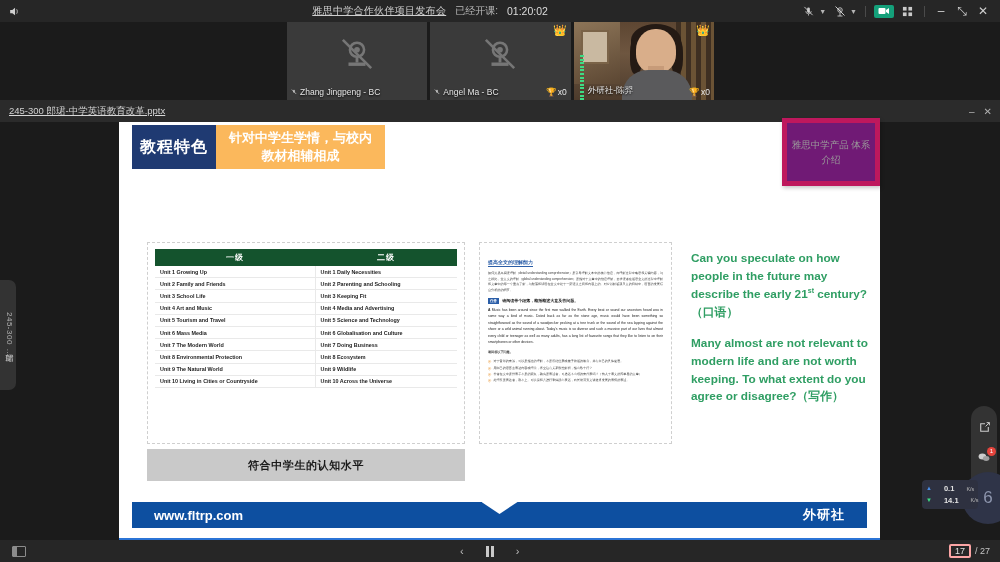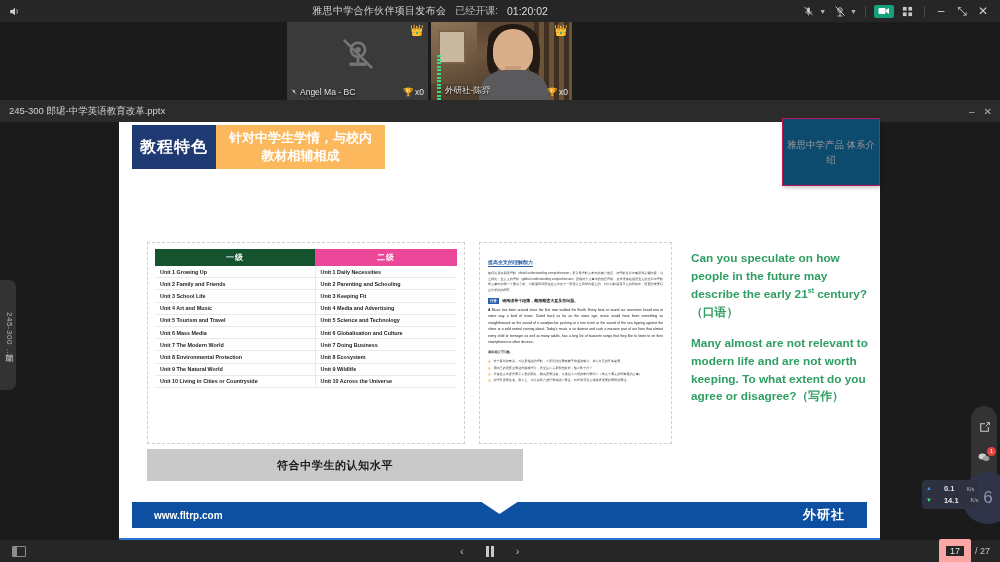--- a/index.html
+++ b/index.html
@@ -11,21 +11,21 @@
     position:relative;
   }
 
   
   .titlebar{
     position:absolute; left:0; top:0; width:1000px; height:22px;
     background:#262626; display:flex; align-items:center;
   }
   .tb-left{ width:60px; display:flex; align-items:center; padding-left:8px; }
   .tb-center{ flex:1; display:flex; align-items:center; justify-content:center; gap:9px; }
-  .tb-title{ font-size:10px; color:#cfcfcf; letter-spacing:.3px; }
+  .tb-title{ font-size:10px; color:#cfcfcf; letter-spacing:.3px;text-decoration:underline; }
   .tb-timer-label{ font-size:10px; color:#b9b9b9; }
   .tb-timer{ font-size:10.5px; color:#dcdcdc; }
   .tb-right{ display:flex; align-items:center; gap:5px; padding-right:9px; }
   .tb-btn{ width:17px; height:17px; display:flex; align-items:center; justify-content:center;
            color:#c9c9c9; font-size:11px; }
   .tb-sep{ width:1px; height:11px; background:#4a4a4a; margin:0 3px; }
   .chev{ font-size:7px; color:#b5b5b5; margin-left:-3px; }
   .green-cam{ width:20px; height:13px; background:#14a07a; border-radius:2px;
               display:flex; align-items:center; justify-content:center; }
   .win-btn{ color:#cfcfcf; font-size:12px; width:16px; text-align:center; }
@@ -68,21 +68,21 @@
   .photo .hair3{ position:absolute; left:97px; top:16px; width:12px; height:36px;
       background:#241a14; border-radius:40%; }
   .photo .body{ position:absolute; left:48px; top:48px; width:70px; height:32px;
       background:#5a5a5c; border-radius:26px 26px 0 0; }
   .photo .neck{ position:absolute; left:74px; top:44px; width:16px; height:12px;
       background:#c79b79; }
 
   
   .tabbar{
     position:absolute; left:0; top:100px; width:1000px; height:22px;
-    background:#2b2b2b; display:flex; align-items:center;
+    background:#2b2b2b; display:flex; align-items:center;text-decoration:underline;
   }
   .file-tab{ font-size:9.5px; color:#d2d2d2; padding-left:9px; }
   .tabbar-right{ position:absolute; right:8px; display:flex; gap:9px; align-items:center; }
   .tabbar-right div{ font-size:10px; color:#b0b0b0; }
 
   
   .stage{
     position:absolute; left:0; top:122px; width:1000px; height:418px;
     background:#1b1b1b;
   }
@@ -111,49 +111,49 @@
     letter-spacing:1px;
   }
   .hdr-orange{
     background:#fbb85c; color:#fff; font-size:13px; font-weight:bold;
     display:flex; align-items:center; justify-content:center;
     padding:0 13px; text-align:center; line-height:1.35; width:169px;
   }
 
   .note-box{
     position:absolute; right:0px; top:-4px; width:98px; height:68px;
-    background:#0c4a6e; border:1px solid #be185d; box-shadow:1px 2px 4px rgba(0,0,0,.22);
+    background:#701a75; border:5px solid #be185d; box-shadow:1px 2px 4px rgba(0,0,0,.22);
     display:flex; align-items:center; justify-content:center; text-align:center;
     font-size:9.5px; color:#9a9a9a; line-height:1.6;
   }
 
   
   .card-left{
     position:absolute; left:28px; top:120px; width:318px; height:202px;
     border:1px dashed #cfcfcf; background:#fff; padding:6px 7px;
   }
   table.units{ width:100%; border-collapse:collapse; }
   table.units th{
     color:#fff; font-size:8px; font-weight:bold; padding:3px 0; text-align:center;
     letter-spacing:1px;
   }
   th.lv1{ background:#14532d; }
-  th.lv2{ background:#ec4899; }
+  th.lv2{ background:#14532d; }
   table.units td{
     font-size:5.4px; font-weight:bold; color:#1c1c1c; padding:2.6px 5px;
     border-bottom:1px solid #e9e9e9; white-space:nowrap;
   }
   table.units td:first-child{ border-right:1px solid #e9e9e9; width:53%; }
 
   .cap{
     position:absolute; height:32px; background:#c9c9c9;
     display:flex; align-items:center; justify-content:center;
     font-size:11px; font-weight:bold; color:#1b1b1b; letter-spacing:.6px;
   }
-  .cap.l{ left:28px; top:327px; width:376px; }
+  .cap.l{ left:28px; top:327px; width:318px; }
   .cap.r{ left:360px; top:327px; width:355px; }
 
   
   .card-right{
     position:absolute; left:360px; top:120px; width:193px; height:202px;
     border:1px dashed #cfcfcf; background:#fff; padding:7px 8px; overflow:hidden;
   }
   .doc-h{ font-size:5px; font-weight:bold; color:#2b5ea8; margin-bottom:4px;
           border-bottom:1px solid #2b5ea8; display:inline-block; padding-bottom:1px; }
   .doc-p{ font-size:3.1px; color:#3a3a3a; line-height:1.85; text-align:justify;
@@ -174,21 +174,21 @@
     font-size:11.8px; line-height:1.52; color:#2f9e63; font-weight:600;
   }
   .annot p{ margin-bottom:13px; }
   .annot sup{ font-size:7px; vertical-align:super; }
 
   
   .slide-foot{
     position:absolute; left:13px; bottom:12px; width:735px; height:26px;
     background:#0d4fa0; display:flex; align-items:center;
   }
-  .slide-foot .url{ font-size:10px; color:#fff; font-weight:bold; padding-left:22px; }
+  .slide-foot .url{ font-size:13px; color:#fff; font-weight:bold; padding-left:22px; }
   .slide-foot .brand{ position:absolute; right:22px; font-size:13px; color:#fff;
                       font-weight:bold; letter-spacing:1px; }
   .notch{
     position:absolute; left:50%; top:0; transform:translateX(-50%);
     width:36px; height:12px; background:#fff;
     clip-path:polygon(0 0,100% 0,50% 100%);
   }
 
   
   .rtools{
@@ -226,21 +226,21 @@
     position:absolute; left:0; bottom:0; width:1000px; height:22px;
     background:#262626; display:flex; align-items:center;
   }
   .bb-left{ padding-left:12px; }
   .bb-center{ position:absolute; left:460px; display:flex; align-items:center; gap:22px; }
   .bb-ctrl{ color:#bdbdbd; font-size:11px; }
   .pause{ display:flex; gap:2px; }
   .pause i{ display:block; width:3px; height:11px; background:#c9c9c9; }
   .bb-right{ position:absolute; right:10px; display:flex; align-items:center; gap:4px;
              font-size:9px; color:#c4c4c4; }
-  .pagebox{ border:7px solid #fca5a5; border-radius:2px; padding:0 4px;
+  .pagebox{ border:2px solid #fca5a5; border-radius:2px; padding:0 4px;
             font-size:9px; color:#e0e0e0;margin-left:20px; }
   .sidebar-toggle{ width:14px; height:11px; border:1.4px solid #8c8c8c; border-radius:1px;
                    display:flex; }
   .sidebar-toggle i{ display:block; width:4px; background:#8c8c8c; }
 
   .blue-line{ position:absolute; left:119px; bottom:22px; width:761px; height:2px;
               background:#2b74d6; }
 </style>
 </head>
 <body>
@@ -292,20 +292,38 @@
     </div>
     <div class="tb-sep"></div>
     <div class="win-btn">–</div>
     <div class="win-btn">⤡</div>
     <div class="win-btn">✕</div>
   </div>
 </div>
 
 <div class="tiles">
 
+  <div class="tile">
+    <div class="cam-off">
+      <svg width="34" height="34" viewBox="0 0 24 24">
+        <circle cx="12" cy="9" r="5" fill="none" stroke="#a8a8a8" stroke-width="1.8"></circle>
+        <circle cx="12" cy="9" r="2" fill="#a8a8a8"></circle>
+        <rect x="6" y="18" width="12" height="2.4" fill="#a8a8a8"></rect>
+        <rect x="11" y="14" width="2" height="4" fill="#a8a8a8"></rect>
+        <path d="M2 2l20 20" stroke="#a8a8a8" stroke-width="1.8"></path>
+      </svg>
+    </div>
+    <div class="tile-name">
+      <svg class="mini-mic" width="6" height="8" viewBox="0 0 24 24">
+        <path d="M12 3a3 3 0 0 1 3 3v6a3 3 0 0 1-6 0V6a3 3 0 0 1 3-3z" fill="#ddd"></path>
+        <path d="M3 2l18 18" stroke="#fff" stroke-width="2.4"></path>
+      </svg>
+      <span>Zhang Jingpeng - BC</span>
+    </div>
+  </div>
 
   <div class="tile">
     <div class="crown">👑</div>
     <div class="cam-off">
       <svg width="34" height="34" viewBox="0 0 24 24">
         <circle cx="12" cy="9" r="5" fill="none" stroke="#a8a8a8" stroke-width="1.8"></circle>
         <circle cx="12" cy="9" r="2" fill="#a8a8a8"></circle>
         <rect x="6" y="18" width="12" height="2.4" fill="#a8a8a8"></rect>
         <rect x="11" y="14" width="2" height="4" fill="#a8a8a8"></rect>
         <path d="M2 2l20 20" stroke="#a8a8a8" stroke-width="1.8"></path>

